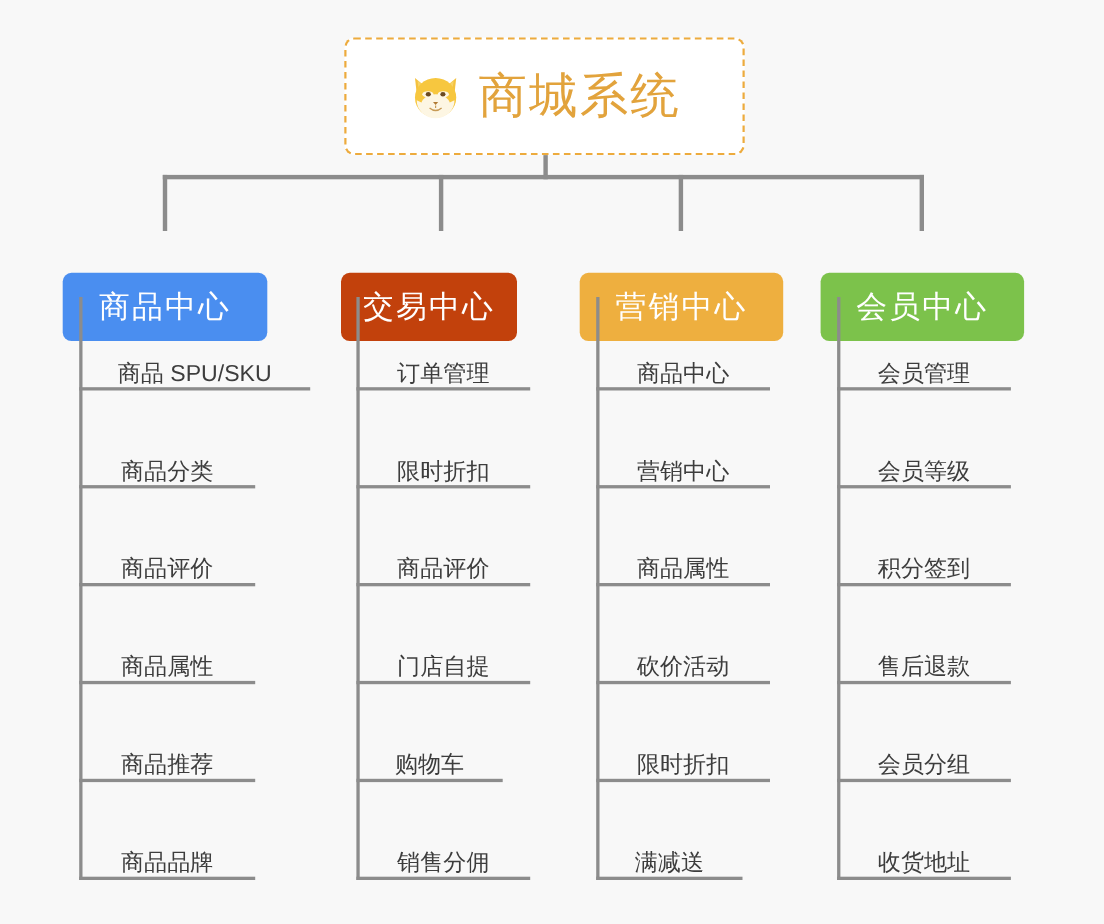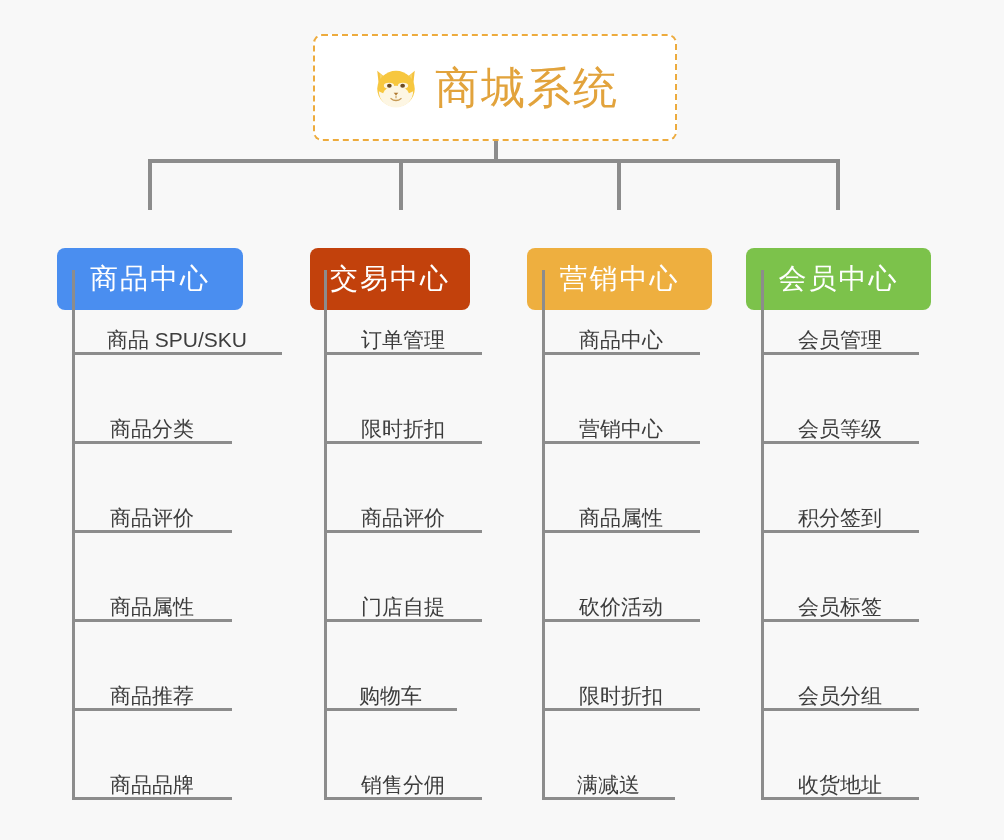--- a/index.html
+++ b/index.html
@@ -194,21 +194,21 @@
       <div class="leaf-item" style="top: 174px; width: 158px;">
         <div class="leaf-rule" style="width: 158px; background: rgb(140, 140, 140);"></div>
         <div class="leaf-text">会员等级</div>
       </div>
       <div class="leaf-item" style="top: 263px; width: 158px;">
         <div class="leaf-rule" style="width: 158px; background: rgb(140, 140, 140);"></div>
         <div class="leaf-text">积分签到</div>
       </div>
       <div class="leaf-item" style="top: 352px; width: 158px;">
         <div class="leaf-rule" style="width: 158px; background: rgb(140, 140, 140);"></div>
-        <div class="leaf-text">会员标签</div>
+        <div class="leaf-text">售后退款</div>
       </div>
       <div class="leaf-item" style="top: 441px; width: 158px;">
         <div class="leaf-rule" style="width: 158px; background: rgb(140, 140, 140);"></div>
         <div class="leaf-text">会员分组</div>
       </div>
       <div class="leaf-item" style="top: 530px; width: 158px;">
         <div class="leaf-rule" style="width: 158px; background: rgb(140, 140, 140);"></div>
         <div class="leaf-text">收货地址</div>
       </div>
     </div>

